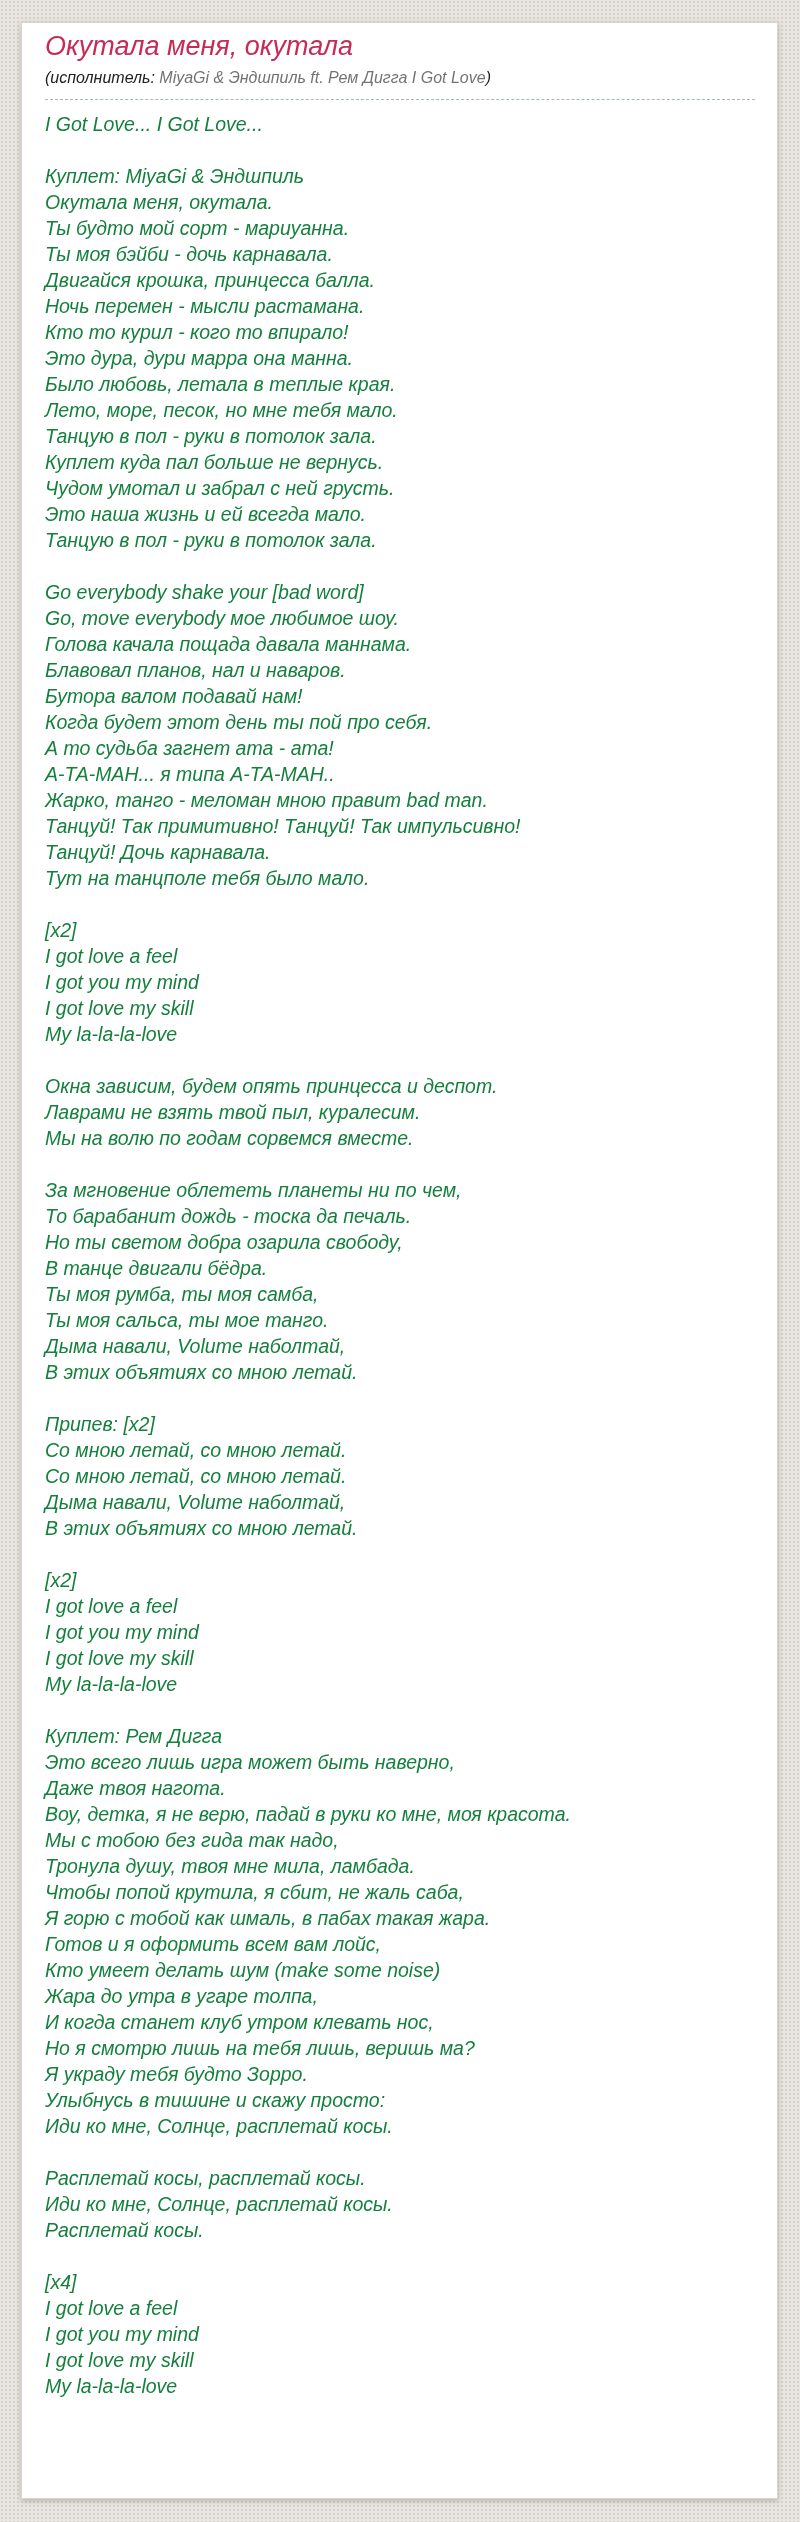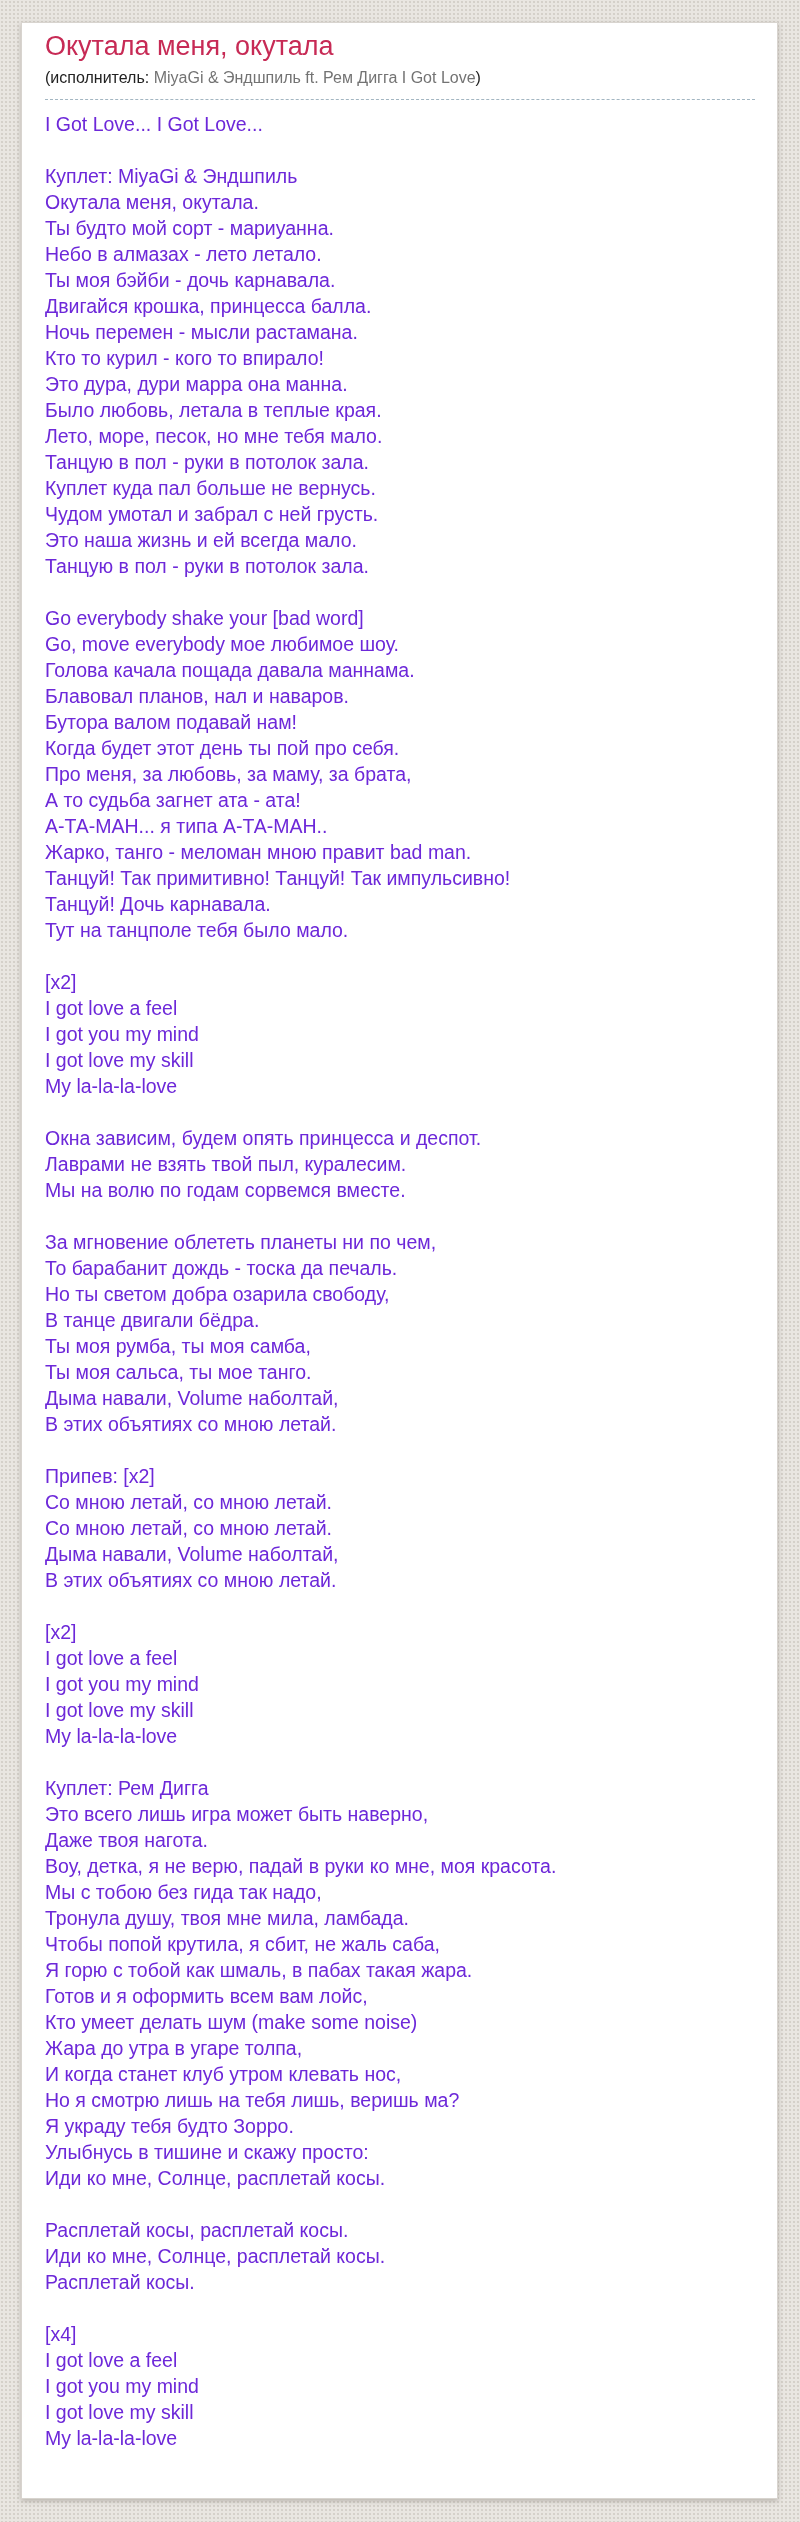--- a/index.html
+++ b/index.html
@@ -22,20 +22,21 @@
   }
   .card {
     box-sizing: border-box;
     width: 757px;
     min-height: 2477px;
     margin: 22px 22px 0 21px;
     background: #ffffff;
     border: 1px solid #d8d4cf;
     box-shadow: 0 2px 5px rgba(125,118,110,0.45);
     padding: 6px 22px 20px 23px;
+    font-style: italic;
   }
   .title {
     margin: 0;
     font-size: 27px;
     line-height: 34px;
     font-weight: 400;
     color: #c72a55;
   }
   .artist-line {
     margin-top: 4px;
@@ -47,21 +48,21 @@
   }
   .artist-link {
     color: #737373;
     text-decoration: none;
     cursor: pointer;
   }
   .lyrics {
     margin-top: 11px;
     font-size: 19.5px;
     line-height: 26px;
-    color: #6d28d9;
+    color: #15803d;
   }
   .lyric-line {
     min-height: 26px;
     white-space: pre-wrap;
   }
 </style>
 </head>
 <body>
 
 <div class="page">
@@ -69,41 +70,39 @@
     <h1 class="title">Окутала меня, окутала</h1>
     <div class="artist-line">
       <span>(исполнитель: </span><a class="artist-link">MiyaGi &amp; Эндшпиль ft. Рем Дигга I Got Love</a><span>)</span>
     </div>
     <div class="lyrics">
         <div class="lyric-line">I Got Love... I Got Love...</div>
         <div class="lyric-line">&nbsp;</div>
         <div class="lyric-line">Куплет: MiyaGi &amp; Эндшпиль</div>
         <div class="lyric-line">Окутала меня, окутала.</div>
         <div class="lyric-line">Ты будто мой сорт - мариуанна.</div>
-        <div class="lyric-line">Небо в алмазах - лето летало.</div>
         <div class="lyric-line">Ты моя бэйби - дочь карнавала.</div>
         <div class="lyric-line">Двигайся крошка, принцесса балла.</div>
         <div class="lyric-line">Ночь перемен - мысли растамана.</div>
         <div class="lyric-line">Кто то курил - кого то впирало!</div>
         <div class="lyric-line">Это дура, дури марра она манна.</div>
         <div class="lyric-line">Было любовь, летала в теплые края.</div>
         <div class="lyric-line">Лето, море, песок, но мне тебя мало.</div>
         <div class="lyric-line">Танцую в пол - руки в потолок зала.</div>
         <div class="lyric-line">Куплет куда пал больше не вернусь.</div>
         <div class="lyric-line">Чудом умотал и забрал с ней грусть.</div>
         <div class="lyric-line">Это наша жизнь и ей всегда мало.</div>
         <div class="lyric-line">Танцую в пол - руки в потолок зала.</div>
         <div class="lyric-line">&nbsp;</div>
         <div class="lyric-line">Go everybody shake your [bad word]</div>
         <div class="lyric-line">Go, move everybody мое любимое шоу.</div>
         <div class="lyric-line">Голова качала пощада давала маннама.</div>
         <div class="lyric-line">Блавовал планов, нал и наваров.</div>
         <div class="lyric-line">Бутора валом подавай нам!</div>
         <div class="lyric-line">Когда будет этот день ты пой про себя.</div>
-        <div class="lyric-line">Про меня, за любовь, за маму, за брата,</div>
         <div class="lyric-line">А то судьба загнет ата - ата!</div>
         <div class="lyric-line">А-ТА-МАН... я типа А-ТА-МАН..</div>
         <div class="lyric-line">Жарко, танго - меломан мною правит bad man.</div>
         <div class="lyric-line">Танцуй! Так примитивно! Танцуй! Так импульсивно!</div>
         <div class="lyric-line">Танцуй! Дочь карнавала.</div>
         <div class="lyric-line">Тут на танцполе тебя было мало.</div>
         <div class="lyric-line">&nbsp;</div>
         <div class="lyric-line">[x2]</div>
         <div class="lyric-line">I got love a feel</div>
         <div class="lyric-line">I got you my mind</div>

